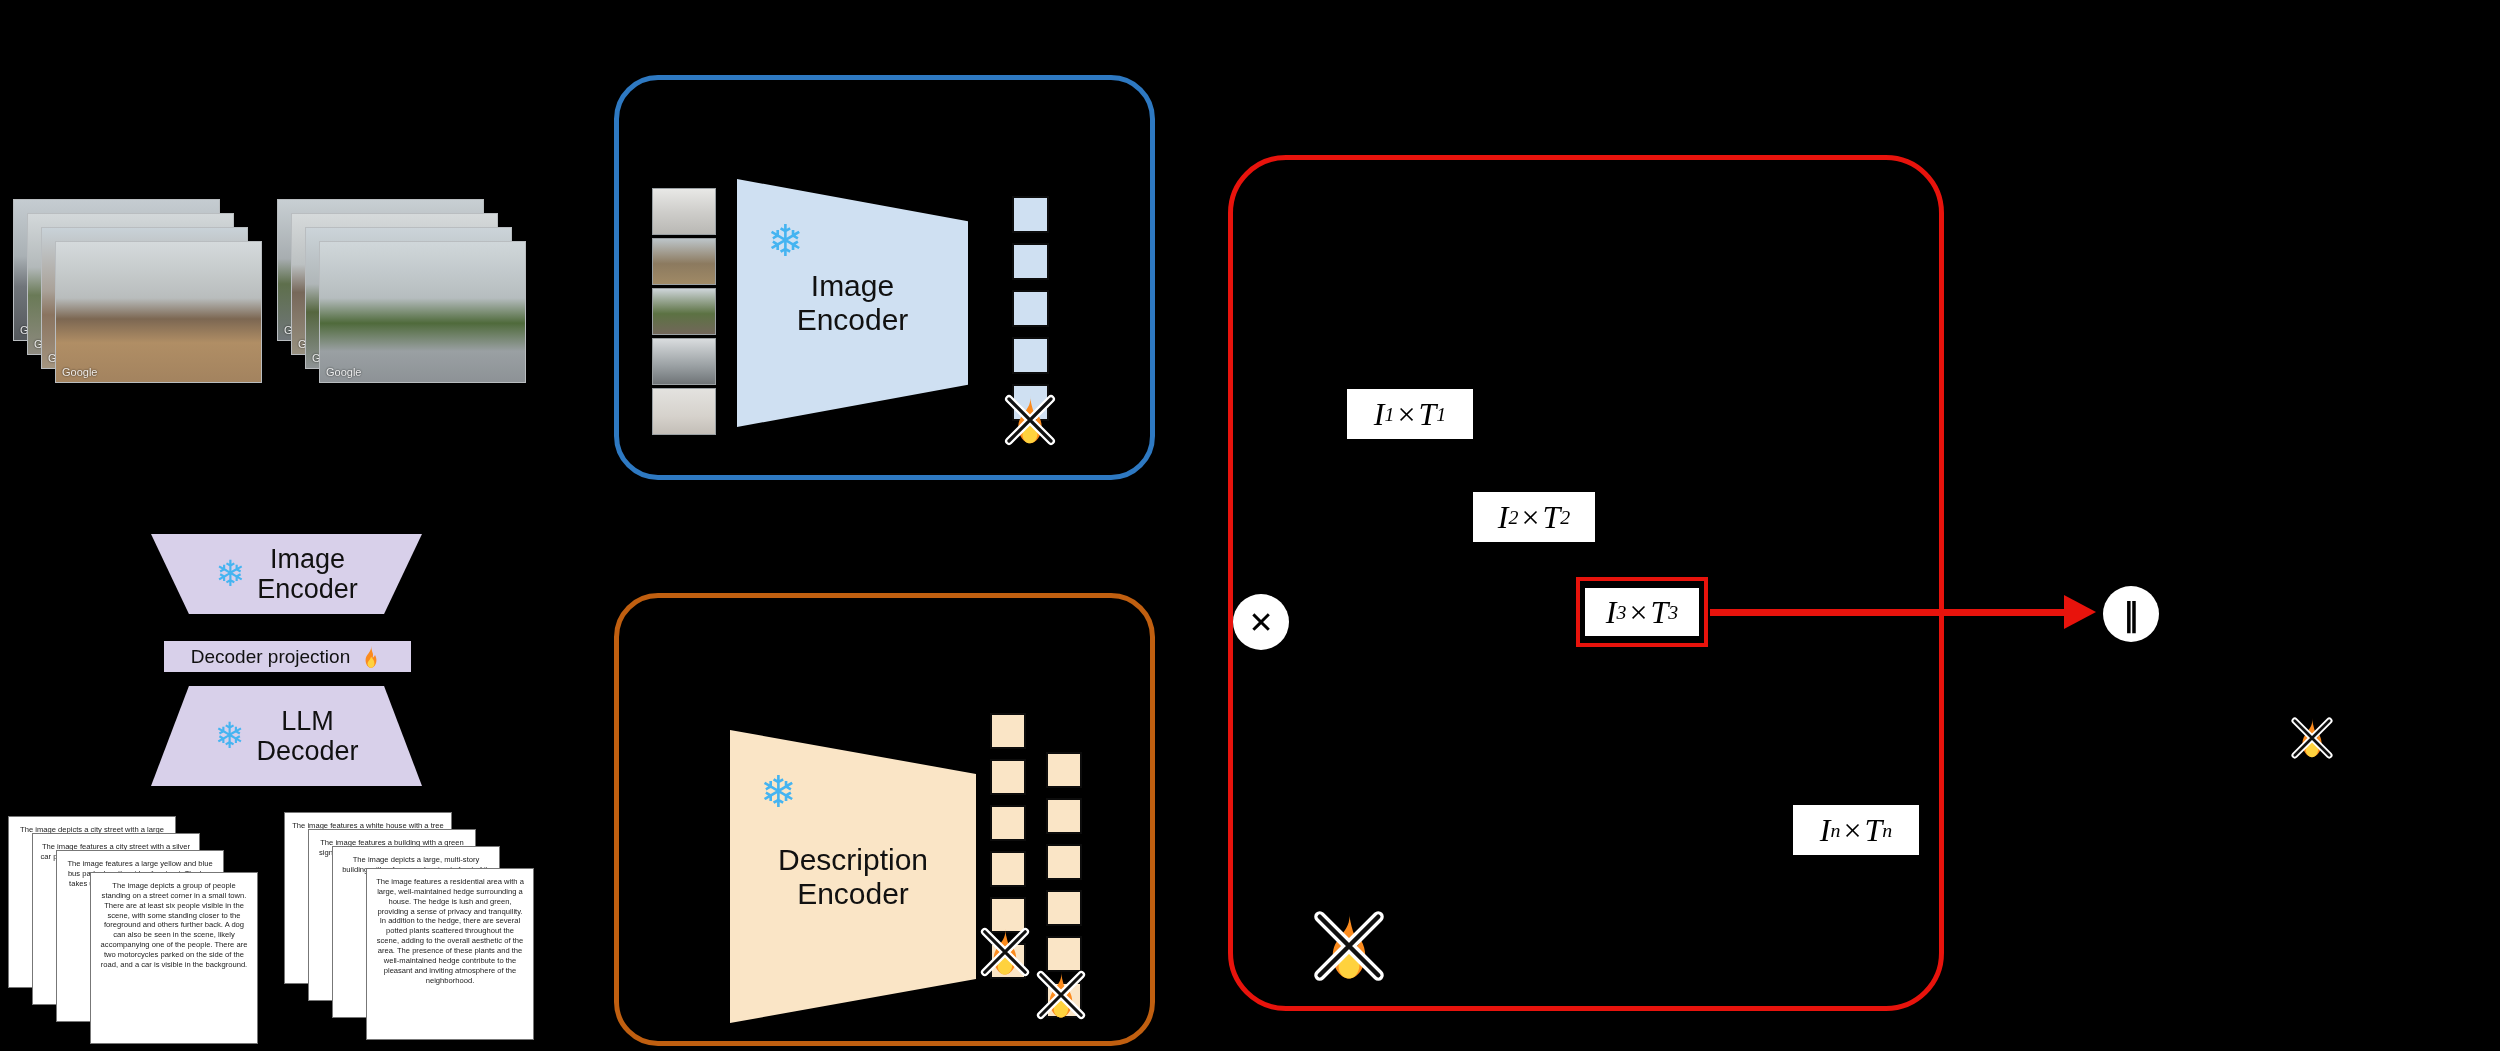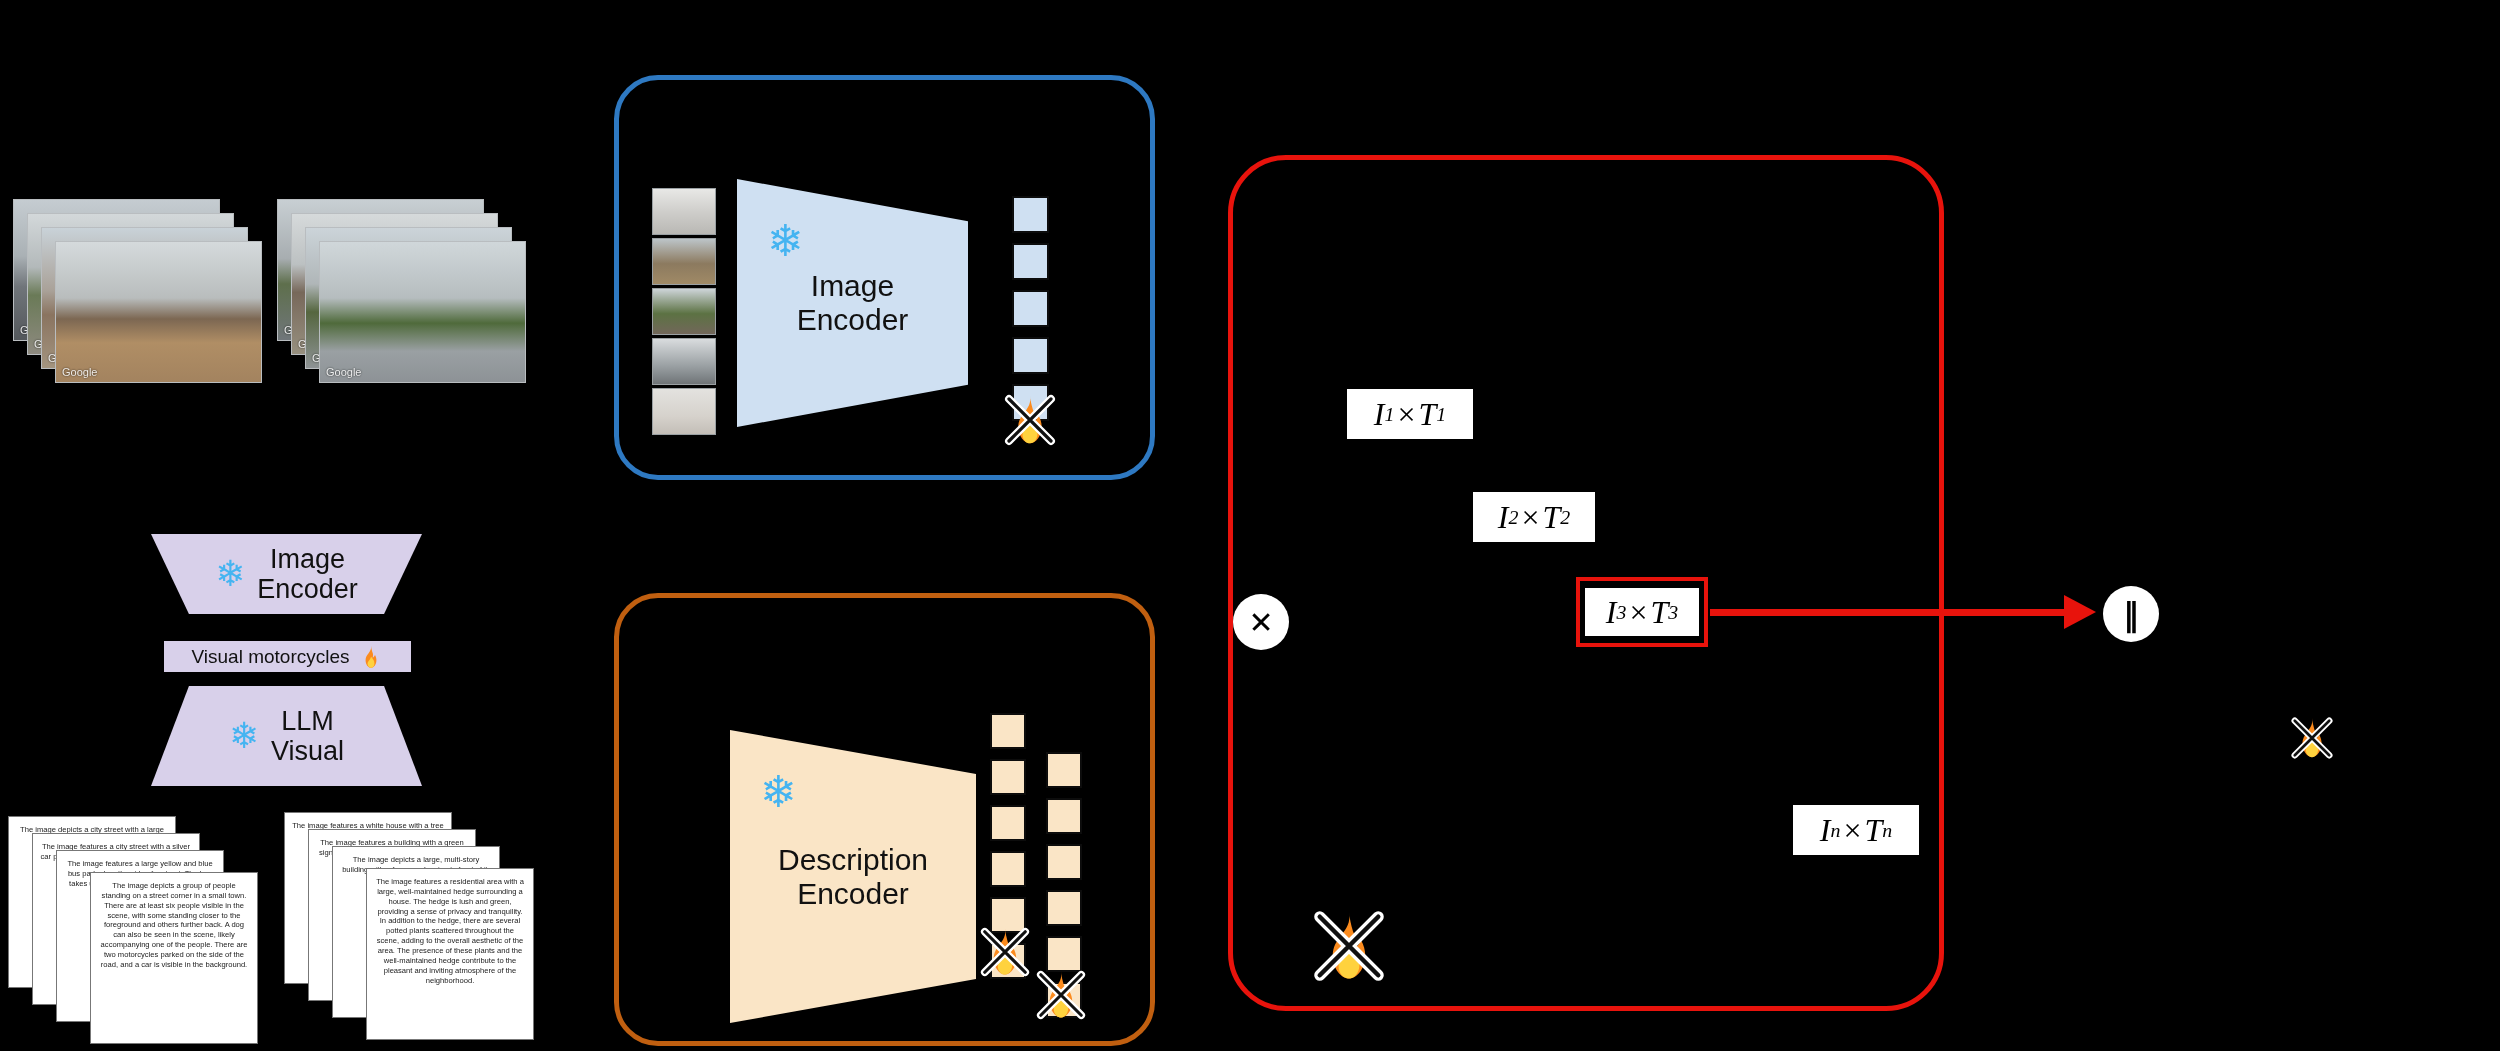--- a/index.html
+++ b/index.html
@@ -148,31 +148,31 @@
 
   <div class="purple-trap" id="purple-image-encoder">
     <span class="snowflake snow-36">❄</span>
     <div class="module-label">
       <div>Image</div>
       <div>Encoder</div>
     </div>
   </div>
 
   <div id="visual-projection">
-    <span>Visual motorcycles</span>
+    <span>Decoder projection</span>
     <svg class="fire" style="position:static;width:26px;height:26px" viewBox="0 0 24 24">
         <use href="#flameG"></use>
       </svg>
   </div>
 
   <div class="purple-trap" id="llm-decoder">
     <span class="snowflake snow-36">❄</span>
     <div class="module-label">
       <div>LLM</div>
-      <div>Visual</div>
+      <div>Decoder</div>
     </div>
   </div>
 
   <div>
     <div class="doc-card" style="left:8px;top:816px"><span>The image depicts a city street with a large commercial building on the corner.</span></div>
     <div class="doc-card" style="left:32px;top:833px"><span>The image features a city street with a silver car parked on the side of the road. The car is parked in front of a building.</span></div>
     <div class="doc-card" style="left:56px;top:850px"><span>The image features a large yellow and blue bus parked on the side of a street. The bus takes up a significant portion of the scene.</span></div>
     <div class="doc-card" style="left:90px;top:872px"><span>The image depicts a group of people standing on a street corner in a small town. There are at least six people visible in the scene, with some standing closer to the foreground and others further back. A dog can also be seen in the scene, likely accompanying one of the people. There are two motorcycles parked on the side of the road, and a car is visible in the background.</span></div>
   </div>
   <div>

